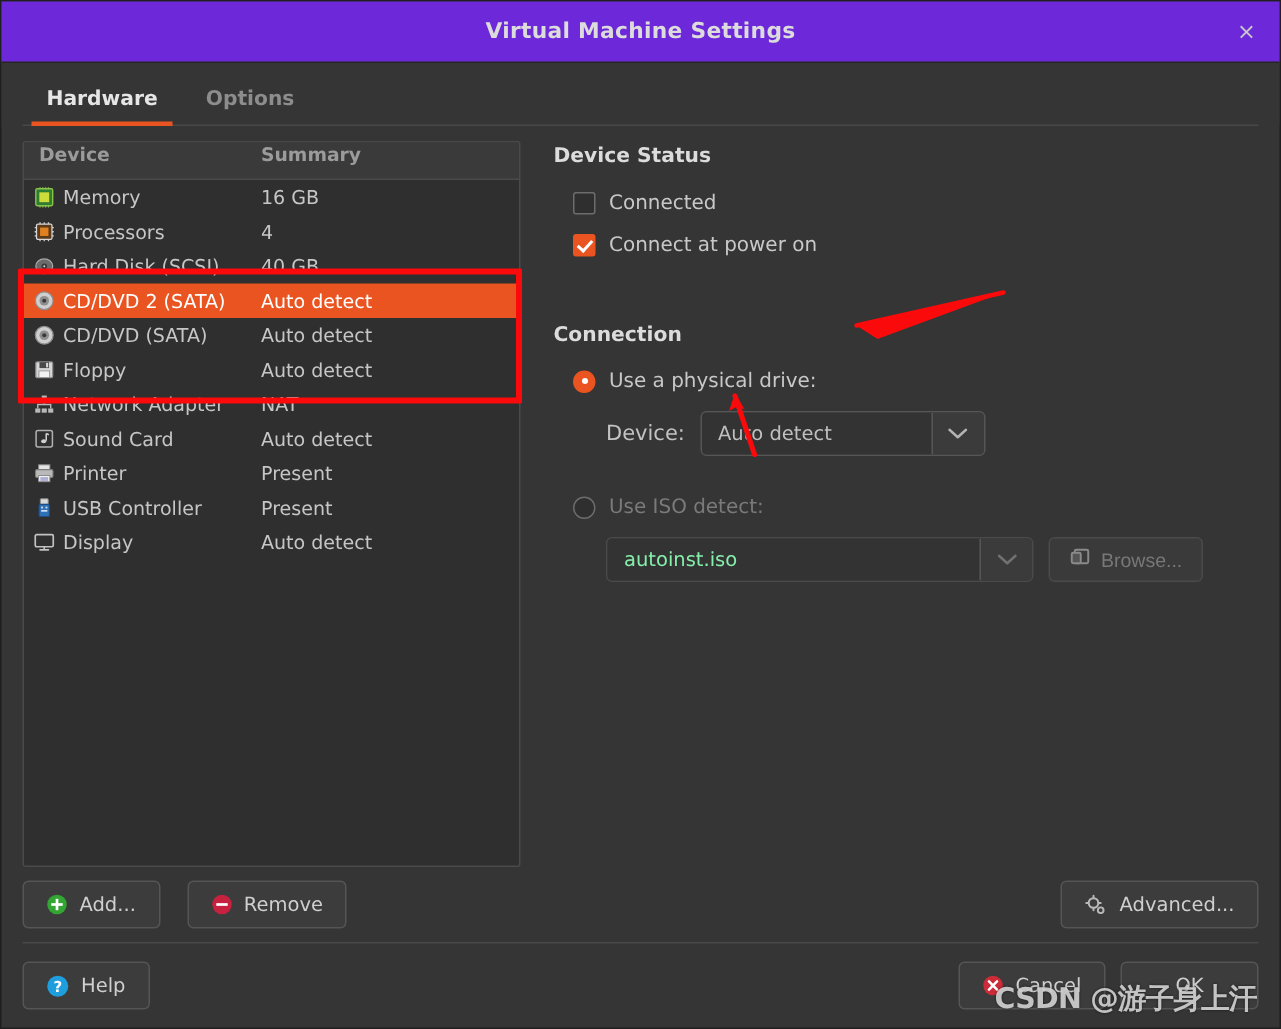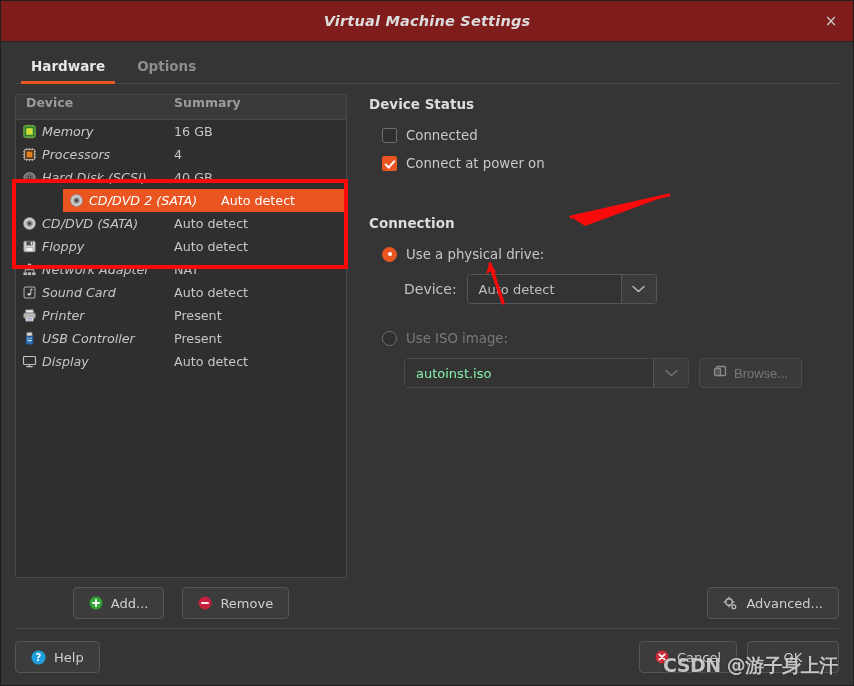--- a/index.html
+++ b/index.html
@@ -21,26 +21,25 @@
     border: 1px solid #1f1f1f;
     display: flex;
     flex-direction: column;
   }
 
   
   .titlebar {
     position: relative;
     height: 41px;
     flex: 0 0 41px;
-    background: #7f1d1d;
+    background: #6d28d9;
     border-bottom: 1px solid #262626;
     display: flex;
     align-items: center;
     justify-content: center;
-    font-style: italic;
   }
   .titlebar-text {
     font-size: 14.5px;
     font-weight: bold;
     color: #dcdcdc;
     letter-spacing: .2px;
   }
   .close-btn {
     position: absolute;
     right: 8px;
@@ -138,46 +137,45 @@
   .devlist-body { flex: 1 1 auto; overflow: hidden; }
 
   .devrow {
     display: flex;
     align-items: center;
     height: 23px;
     font-size: 12.7px;
     color: #c6c6c6;
     cursor: pointer;
   }
-  .devrow.selected { background: #e95420; color: #ffffff; margin-left: 47px; }
+  .devrow.selected { background: #e95420; color: #ffffff; }
   .devrow .name {
     width: 152px;
     display: flex;
     align-items: center;
     gap: 5px;
     padding-left: 6px;
     white-space: nowrap;
     overflow: hidden;
-    font-style: italic;
   }
   .devrow .summ { flex: 1; padding-left: 6px; white-space: nowrap; }
 
   .dicon {
     width: 15px; height: 15px;
     flex: 0 0 15px;
     display: block;
   }
 
   
   .left-btns {
     flex: 0 0 50px;
     height: 50px;
     display: flex;
     align-items: center;
-    justify-content: center;
+    justify-content: flex-start;
     gap: 18px;
   }
 
   .btn {
     background: #3c3c3c;
     border: 1px solid #555555;
     border-radius: 4px;
     color: #cfcfcf;
     font-size: 13px;
     font-family: "DejaVu Sans", "Liberation Sans", sans-serif;
@@ -588,21 +586,21 @@
           <div class="arrow">
             <svg width="13" height="8" viewBox="0 0 13 8">
               <path d="M1 1.5 L6.5 6.5 L12 1.5" fill="none" stroke="#b4b4b4" stroke-width="1.6" stroke-linecap="round" stroke-linejoin="round"></path>
             </svg>
           </div>
         </div>
       </div>
 
       <div class="optrow disabled" style="margin-top:22px">
         <span class="radio"></span>
-        <span>Use ISO image:</span>
+        <span>Use ISO detect:</span>
       </div>
 
       <div class="fieldrow">
         <div class="combo combo-iso dim" style="margin-left:22px">
           <div class="val">autoinst.iso</div>
           <div class="arrow">
             <svg width="13" height="8" viewBox="0 0 13 8">
               <path d="M1 1.5 L6.5 6.5 L12 1.5" fill="none" stroke="#b4b4b4" stroke-width="1.6" stroke-linecap="round" stroke-linejoin="round"></path>
             </svg>
           </div>

